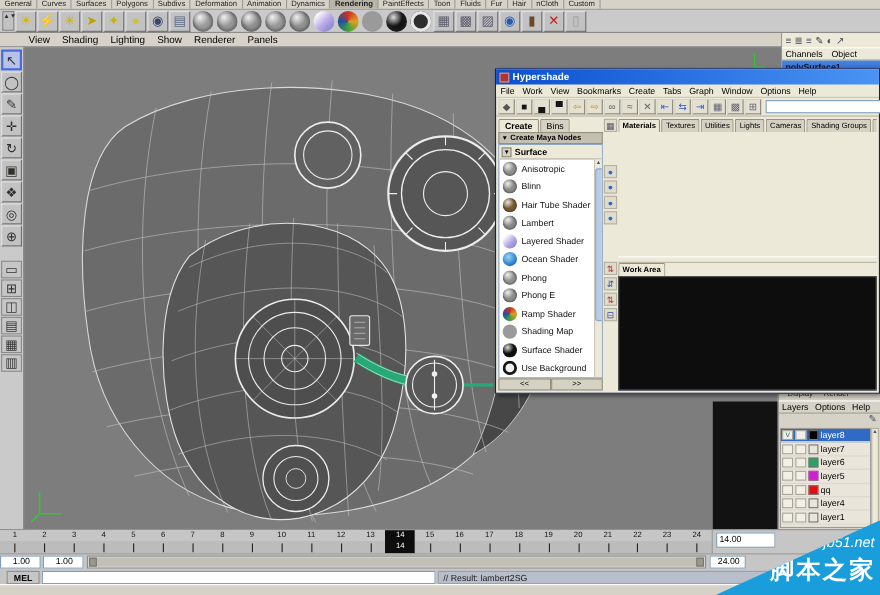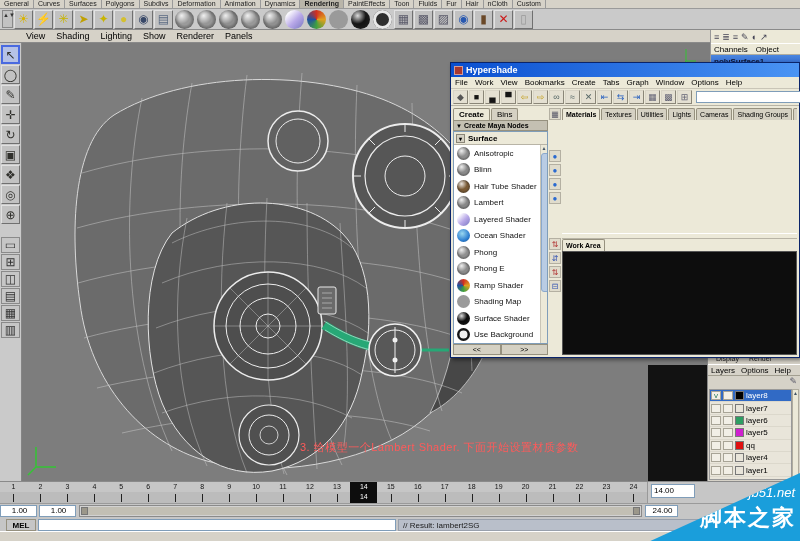--- a/index.html
+++ b/index.html
@@ -108,21 +108,21 @@
 
 
 #timeline{top:481px;left:0;width:800px;height:22px;background:#c6c6c6;border-top:1px solid #8a8a8a;display:flex;}
 #tl-frames{width:648px;height:22px;display:flex;background:linear-gradient(#c6c6c6 0 10px,#bcbcbc 10px 100%);border-right:1px solid #999;}
 .tl-cell{flex:1;position:relative;text-align:center;font-size:7px;color:#111;}
 .tl-cell .num{height:10px;line-height:10px;}
 .tl-cell .sub{display:none;}
 .tl-cell .tick{position:absolute;bottom:2px;left:50%;width:1px;height:8px;background:#222;}
 .tl-cell.selected{background:#0d0d0d;color:#fff;}
 .tl-cell.selected .sub{display:block;height:10px;line-height:10px;}
-#tl-current{width:44px;height:14px;margin:2px 0 0 3px;background:#fff;border:1px solid #7f9db9;font-size:8px;line-height:12px;padding-left:2px;}
+#tl-current{width:54px;height:14px;margin:2px 0 0 3px;background:#fff;border:1px solid #7f9db9;font-size:8px;line-height:12px;padding-left:2px;}
 
 
 #range-row{top:503px;left:0;width:800px;height:14px;background:#c6c6c6;border-top:1px solid #9a9a9a;display:flex;align-items:center;}
 .rs-field{width:37px;height:12px;background:#fff;border:1px solid #7f9db9;font-size:8px;line-height:10px;padding-left:2px;flex:none;text-align:center;}
 #rs-start2{margin-left:2px;}
 #rs-slider{width:563px;height:12px;margin-left:3px;background:#d2d2d2;border:1px solid #8a8a8a;position:relative;flex:none;}
 #rs-slider .bar{position:absolute;left:1px;right:1px;top:1px;bottom:1px;background:#c2bfb4;}
 #rs-slider .hL,#rs-slider .hR{position:absolute;top:1px;bottom:1px;width:7px;background:#9b978a;border:1px solid #777;}
 #rs-slider .hL{left:1px;} #rs-slider .hR{right:1px;}
 #rs-end{margin-left:3px;width:33px;}
@@ -324,21 +324,20 @@
         <circle cx="373" cy="297" r="2.5" fill="#f0f0f0"></circle>
         <circle cx="373" cy="317" r="2.5" fill="#f0f0f0"></circle>
       </g>
       <g stroke="#35c435" stroke-width="1.5" fill="none">
         <path d="M14,424 V404 M14,424 H34 M14,424 l-8,8"></path>
       </g>
       <g stroke="#35c435" stroke-width="1" fill="none">
         <path d="M664,18 v-12 M664,18 h10 M664,18 l-7,7"></path>
       </g>
     </svg>
-    <div id="vp-annotation">3.  给模型一个Lambert Shader. 下面开始设置材质参数</div>
   </div>
 
   <div id="hypershade" class="abs">
     <div id="hs-title">
       <span id="hs-title-icon"></span>
       <span>Hypershade</span>
     </div>
     <div id="hs-menubar">
 
     <span>File</span>

